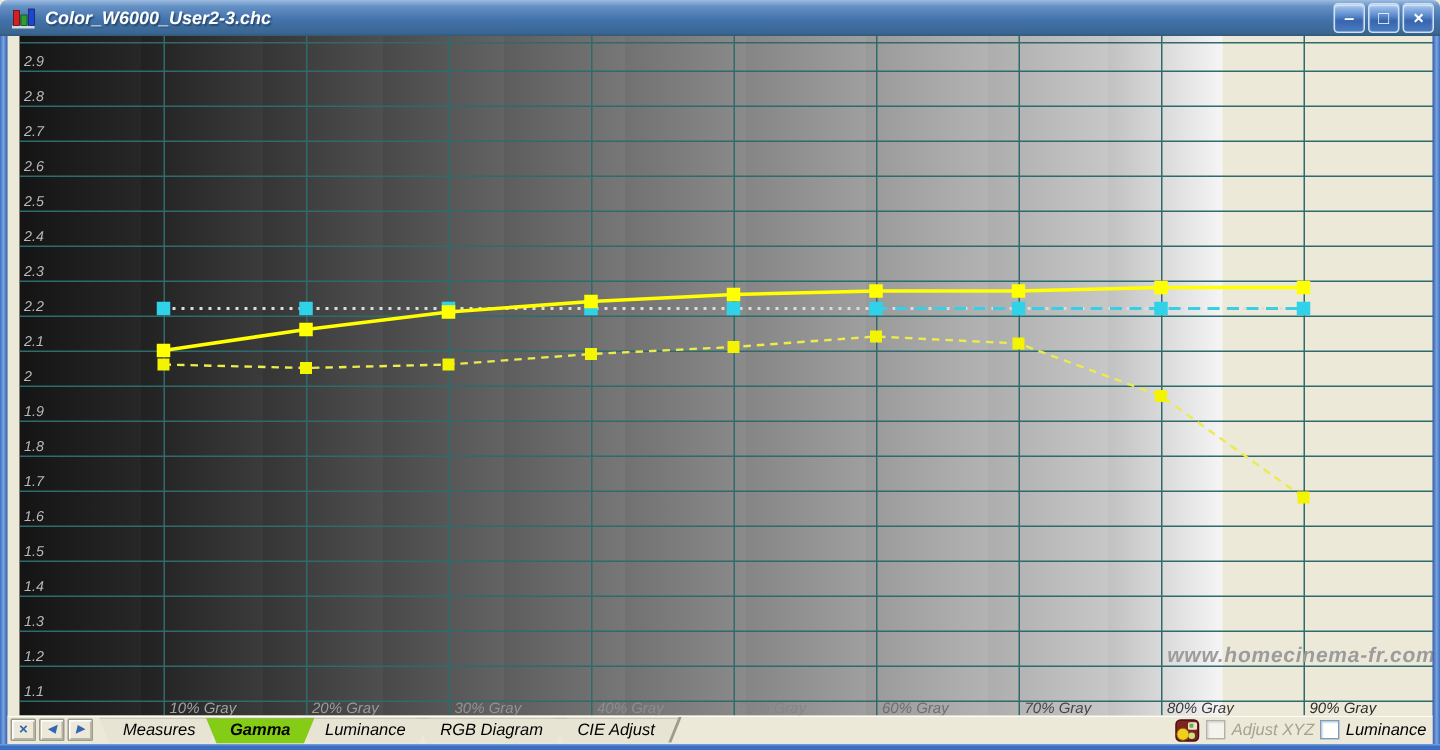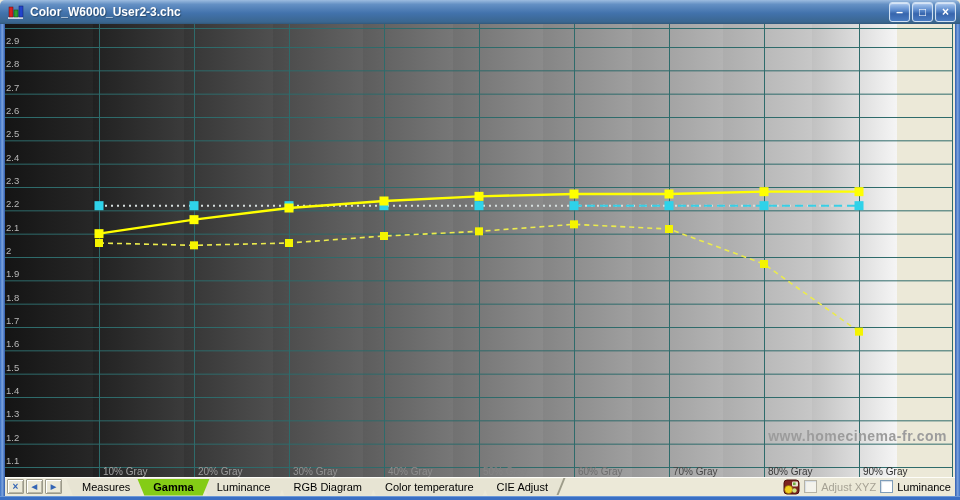--- a/index.html
+++ b/index.html
@@ -1,17 +1,17 @@
 <!DOCTYPE html>
 <html><head>
 <meta charset="utf-8">
 <style>
   html,body{margin:0;padding:0;background:#555;}
   *{box-sizing:border-box;font-family:"Liberation Sans",sans-serif;}
-  .window{position:relative;width:960px;height:500px;overflow:hidden;background:#ece9d8;}
+  .window{position:relative;width:960px;height:500px;overflow:hidden;background:#ece9d8;font-style:italic;}
 
   
   .titlebar{position:absolute;left:0;top:0;width:960px;height:24px;
     background:linear-gradient(180deg,#9dbce0 0%,#6490c4 18%,#4272ac 55%,#3a668f 92%,#31587c 100%);
     border-radius:5px 5px 0 0;display:flex;align-items:center;padding:0 4px 0 7px;}
   .app-icon{width:17px;height:16px;margin-right:6px;flex:0 0 auto;}
   .title-text{color:#fff;font-size:12px;font-weight:bold;text-shadow:1px 1px 1px #284a6e;flex:1 1 auto;
     white-space:nowrap;overflow:hidden;}
   .tb-btn{width:21px;height:20px;margin-left:2px;border-radius:3px;border:1px solid #cfe0f2;
     background:linear-gradient(180deg,#aecbf0 0%,#5d8cce 40%,#3765ad 60%,#4a7cc2 100%);
@@ -21,21 +21,21 @@
 
   
   .border-left,.border-right{position:absolute;top:24px;width:5px;height:472px;
     background:linear-gradient(90deg,#3a6fc4,#7ba3de 45%,#2f5cae);}
   .border-left{left:0;}
   .border-right{right:0;background:linear-gradient(90deg,#2f5cae,#7ba3de 55%,#3a6fc4);}
   .border-bottom{position:absolute;left:0;top:496px;width:960px;height:4px;background:#3a6fc4;
     box-shadow:inset 0 1px 0 #6d98d6;}
 
   
-  .chart{position:absolute;left:3px;top:24px;width:894px;height:453px;
+  .chart{position:absolute;left:13px;top:24px;width:802px;height:453px;
     background:linear-gradient(90deg,
       #141414 0%,  #272727 10.1%,
       #212121 10.1%,#3b3b3b 20.2%,
       #353535 20.2%,#4f4f4f 30.2%,
       #494949 30.2%,#636363 40.3%,
       #5d5d5d 40.3%,#777777 50.3%,
       #717171 50.3%,#8b8b8b 60.4%,
       #858585 60.4%,#9f9f9f 70.4%,
       #999999 70.4%,#b3b3b3 80.5%,
       #adadad 80.5%,#c7c7c7 90.5%,
@@ -199,21 +199,20 @@
     <div class="tab-nav">
       <div class="nav-btn">×</div>
       <div class="nav-btn arrow">◀</div>
       <div class="nav-btn arrow">▶</div>
     </div>
     <div class="tabs">
         <div class="tab">Measures</div>
         <div class="tab active">Gamma</div>
         <div class="tab">Luminance</div>
         <div class="tab">RGB Diagram</div>
-        <div class="tab">Color temperature</div>
         <div class="tab">CIE Adjust</div>
       </div>
     <div class="tab-end"></div>
 
     <div class="statusbar">
       <svg class="meter-icon" viewBox="0 0 17 16">
         <rect x="1" y="1" width="15" height="14" rx="3" fill="#7c2420" stroke="#4c0f0c"></rect>
         <rect x="9" y="2.5" width="6" height="5" rx="1" fill="#e9e4d2"></rect>
         <rect x="10" y="3.5" width="2.6" height="2.6" fill="#6fae3e"></rect>
         <circle cx="5.6" cy="10.5" r="4" fill="#f2cf1e" stroke="#8a6d00" stroke-width="0.6"></circle>

